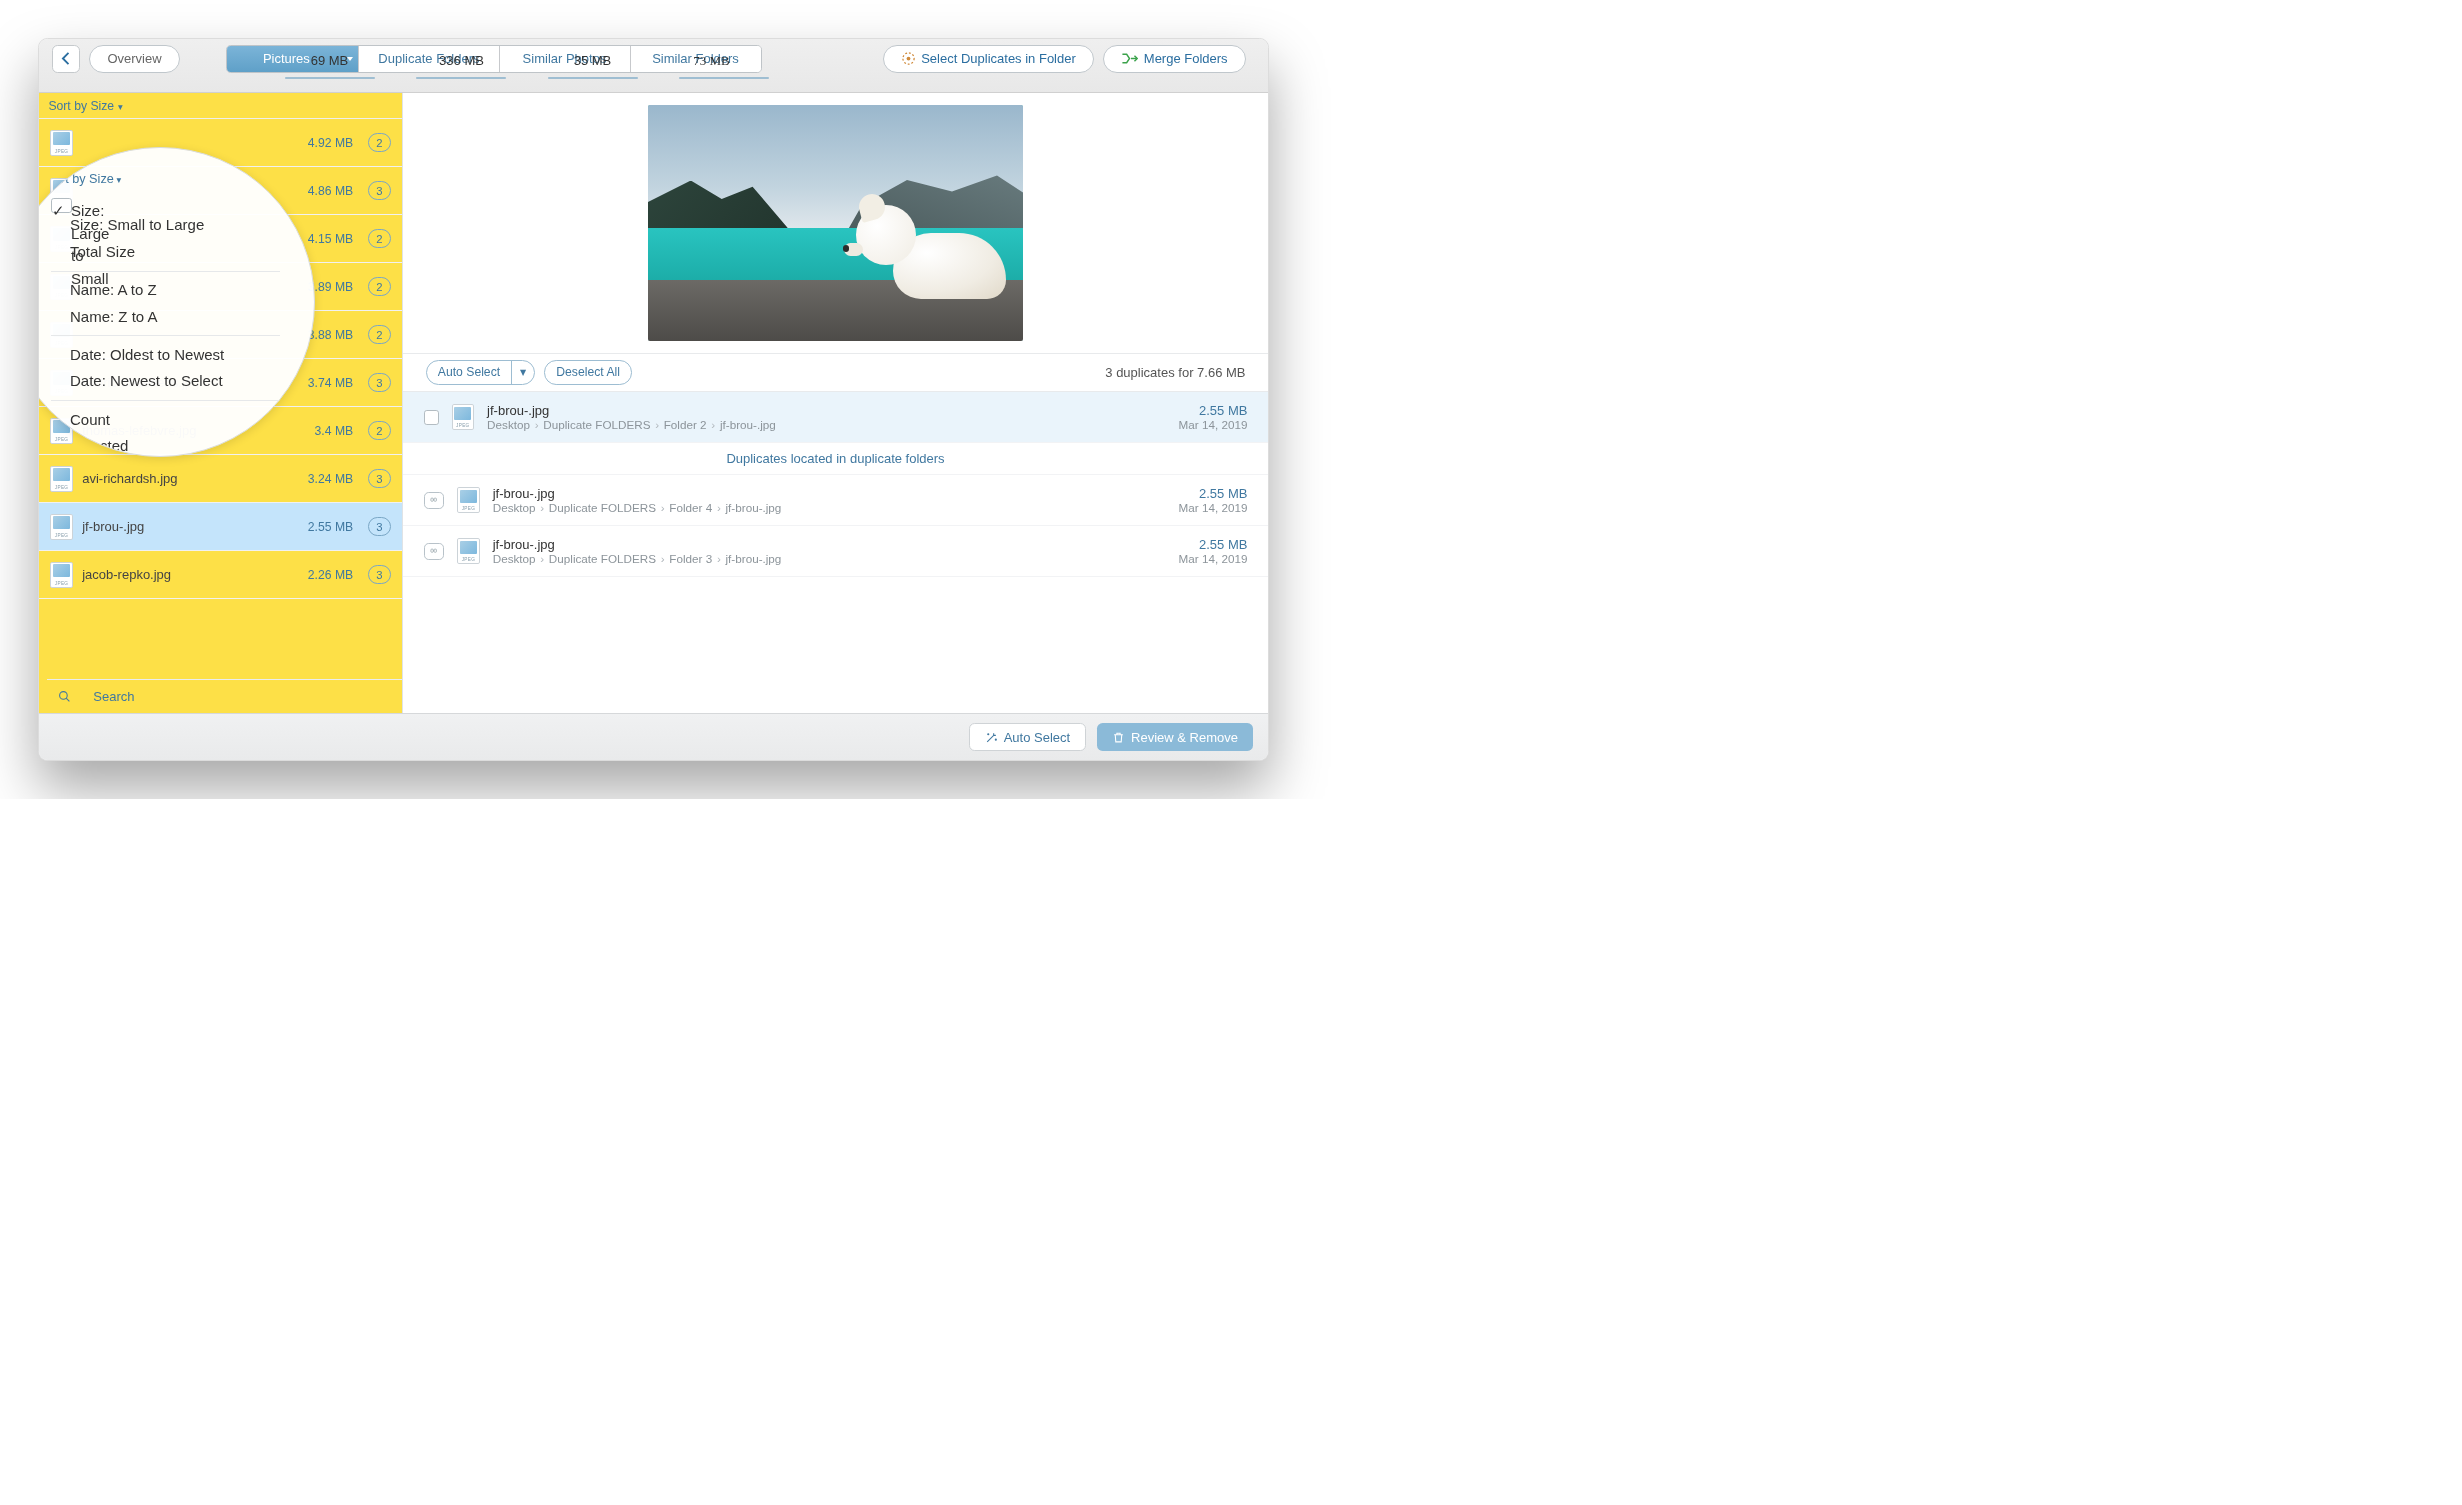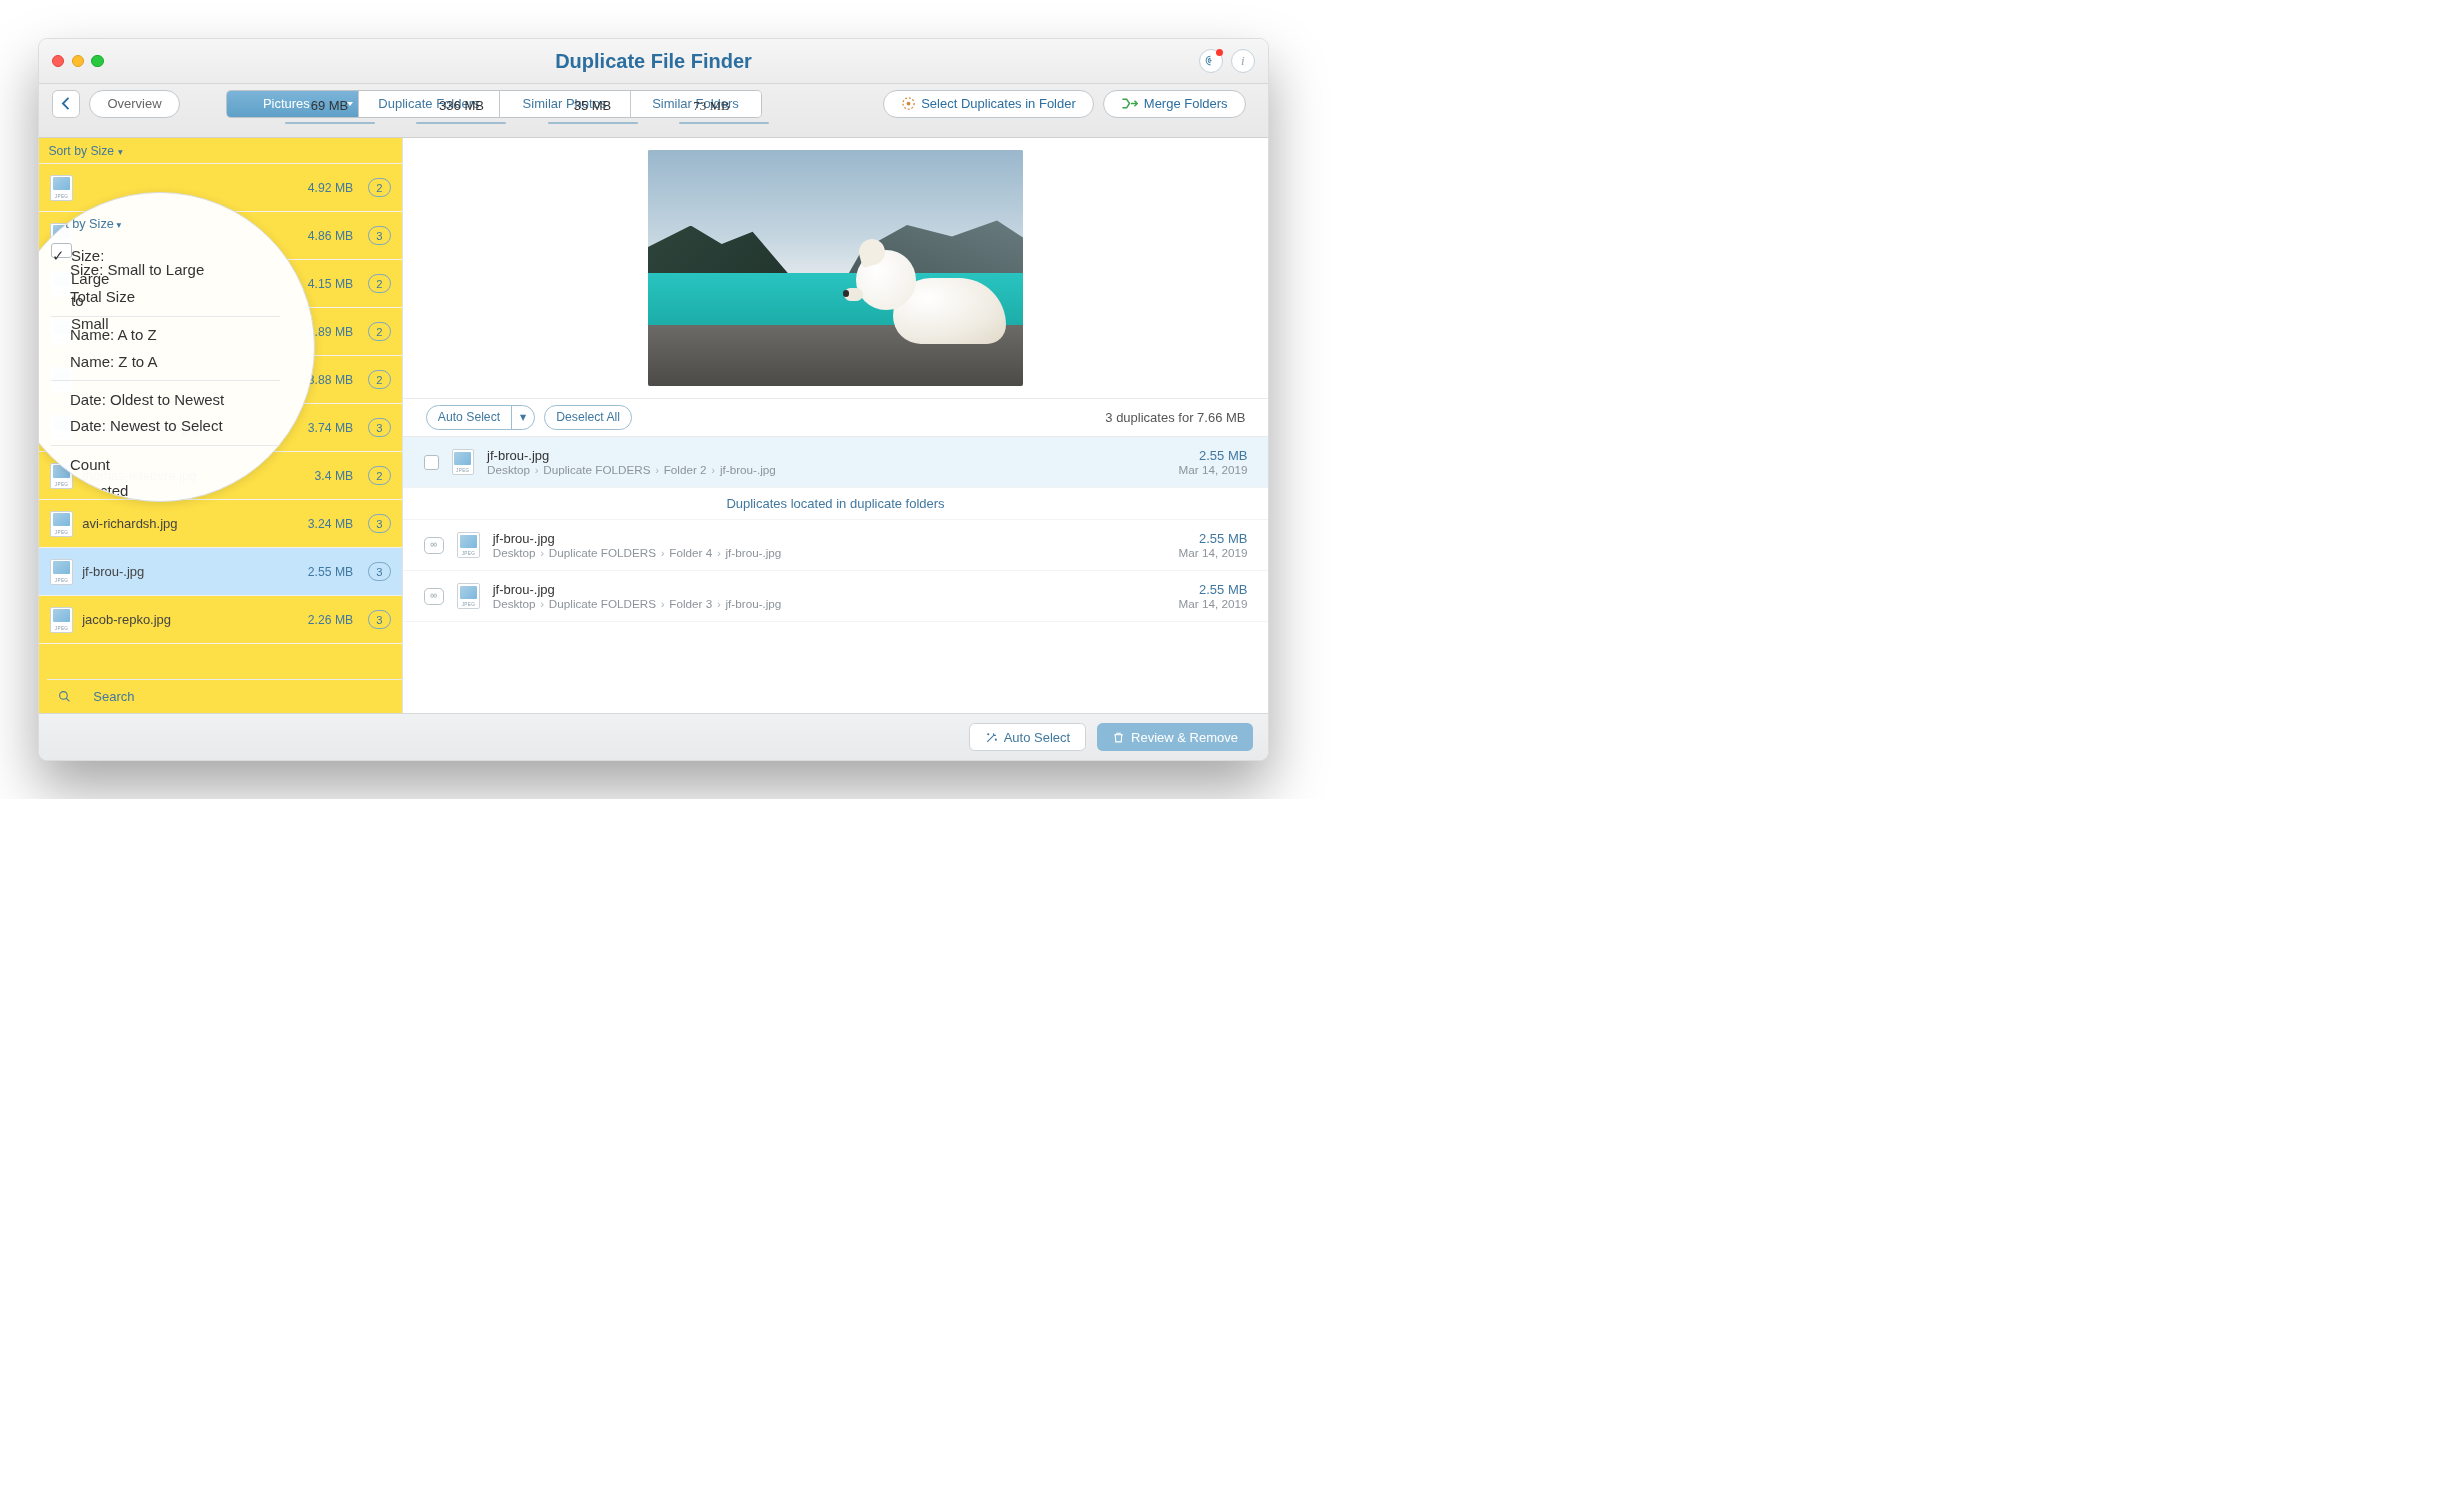--- a/index.html
+++ b/index.html
@@ -141,41 +141,20 @@
   .sortdrop .grp{border-bottom:0.9px solid #e6e8ea;padding:5.6px 0;}
   .sortdrop .grp:last-child{border-bottom:none;}
   .sortdrop .opt{font-size:15px;color:#333;padding:1.9px 0 1.9px 19px;cursor:pointer;line-height:1.5;position:relative;}
   .sortdrop .opt.chk::before{content:"✓";position:absolute;left:0;}
 </style>
 </head>
 <body>
 
 <div class="window">
 
-  <div class="titlebar">
-    <div class="traffic">
-      <div class="tl red"></div>
-      <div class="tl yellow"></div>
-      <div class="tl green"></div>
-    </div>
-    <div class="app-title">Duplicate File Finder</div>
-    <div class="title-right">
-      <div class="circ-btn">
-        <svg width="13" height="13" viewBox="0 0 24 24" fill="none" stroke="currentColor" stroke-width="2">
-            <path d="M4 12a8 8 0 0 1 8-8"></path>
-            <path d="M4 12a8 8 0 0 0 8 8"></path>
-            <path d="M8 12a4 4 0 0 1 4-4"></path>
-            <path d="M8 12a4 4 0 0 0 4 4"></path>
-            <circle cx="12" cy="12" r="1"></circle>
-          </svg>
-        <span class="dot"></span>
-      </div>
-      <div class="circ-btn" style="color:#9aa5ab;font-style:italic;font-family:serif;">i</div>
-    </div>
-  </div>
 
   <div class="toolbar">
     <div class="back-btn">
       <svg width="9.4" height="13" viewBox="0 0 10 14">
           <path d="M8 1 L2 7 L8 13" fill="none" stroke="#2b6ea0" stroke-width="2"></path>
         </svg>
     </div>
     <div class="pill">Overview</div>
     <div style="width:28px"></div>
     <div class="seg" id="segtabs">

